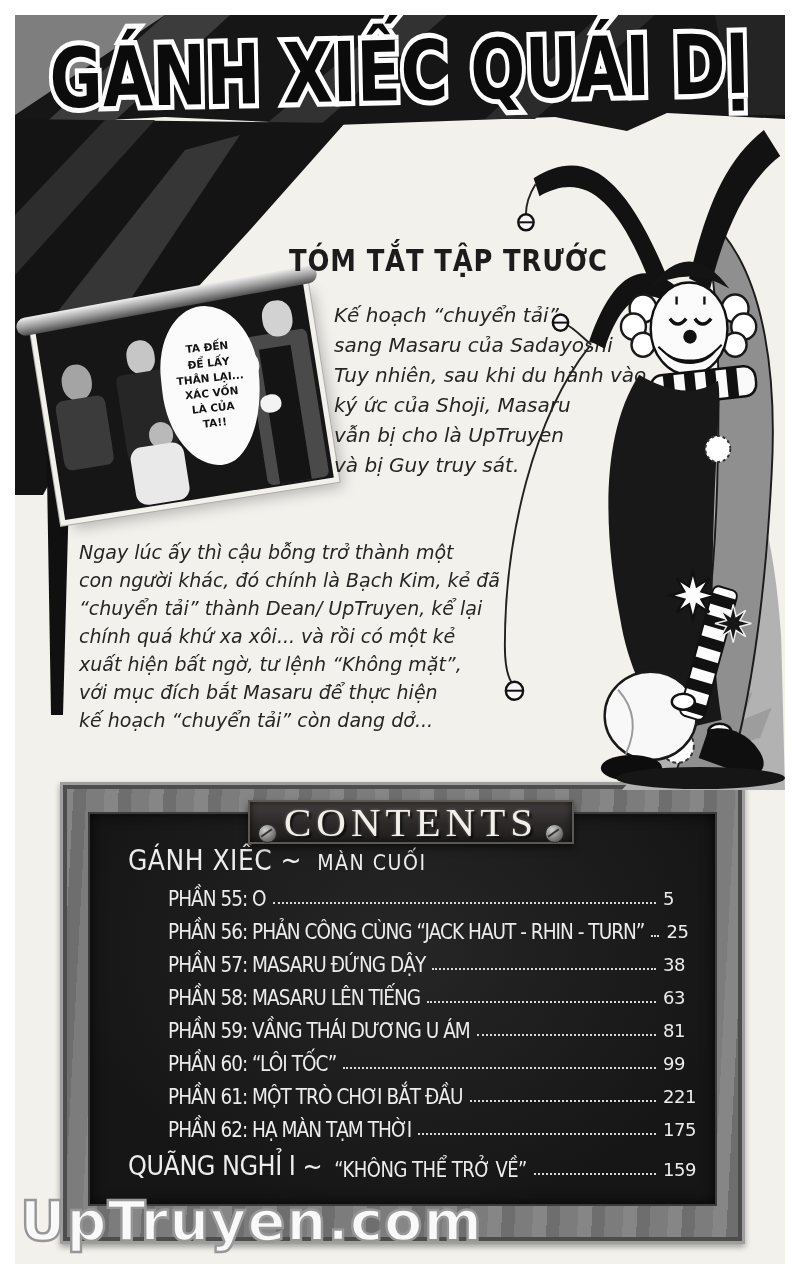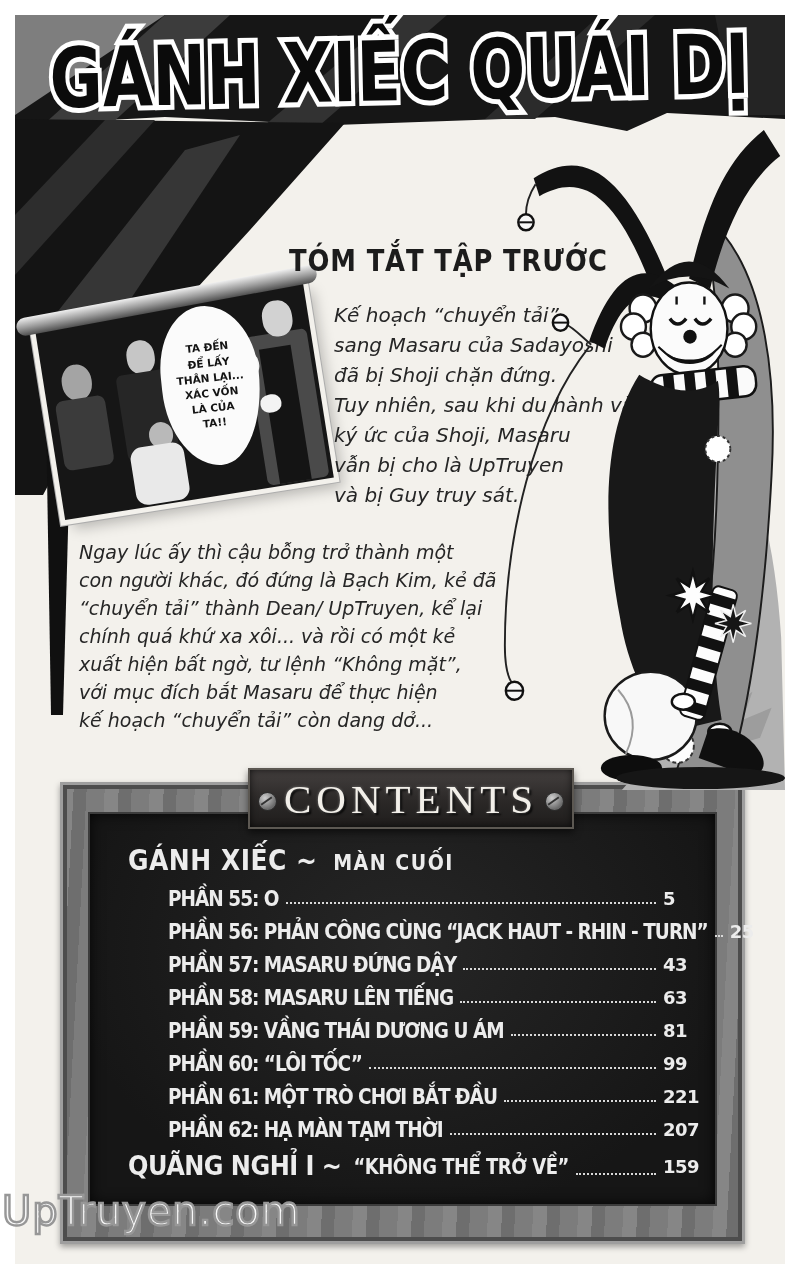--- a/index.html
+++ b/index.html
@@ -43,49 +43,49 @@
   
   .clown{position:absolute;left:478px;top:116px;width:307px;height:674px;z-index:5;}
 
   
   .board{position:absolute;left:60px;top:782px;width:685px;height:462px;z-index:4;
     background:repeating-linear-gradient(93deg,#868686 0 14px,#6e6e6e 14px 27px,#7c7c7c 27px 45px);
     box-shadow:inset 0 0 0 3px #9e9e9e,inset 0 0 0 7px #4d4d4d,0 3px 6px rgba(0,0,0,.35);}
   .board-inner{position:absolute;left:28px;top:30px;right:28px;bottom:38px;
     background:radial-gradient(ellipse at 50% 35%,#262626 0%,#161616 75%);
     box-shadow:inset 0 0 0 2px #3c3c3c,inset 0 0 16px #000;}
-  .toc{position:absolute;left:40px;right:22px;top:32px;color:#ececec;font-weight:bold;}
+  .toc{position:absolute;left:40px;right:22px;top:32px;color:#ececec;font-weight:normal;}
   .series-row{margin-bottom:15px;transform:scaleY(1.12);transform-origin:left top;white-space:nowrap;}
   .series-title{font-size:25px;letter-spacing:.5px;}
   .series-sub{font-size:19px;margin-left:10px;letter-spacing:1.5px;}
   .c-row{display:flex;align-items:center;padding-left:40px;margin-bottom:12px;}
   .c-label{white-space:nowrap;font-size:18.5px;letter-spacing:-1px;
     transform:scaleY(1.18);transform-origin:left center;}
   .c-leader{flex:1;min-width:8px;border-bottom:2.5px dotted #d9d9d9;margin:0 7px;align-self:flex-end;margin-bottom:5px;}
   .c-page{width:32px;font-size:18px;letter-spacing:-.5px;}
-  .i-row{display:flex;align-items:center;}
+  .i-row{display:flex;align-items:flex-end;}
   .i-label{white-space:nowrap;font-size:24px;letter-spacing:-.5px;transform:scaleY(1.1);transform-origin:left center;}
   .i-title{white-space:nowrap;font-size:18px;letter-spacing:-.5px;margin-left:12px;
     transform:scaleY(1.15);transform-origin:left center;}
 
   
-  .plaque{position:absolute;left:248px;top:768px;width:326px;height:61px;z-index:6;
+  .plaque{position:absolute;left:248px;top:800px;width:326px;height:44px;z-index:6;
     background:linear-gradient(#454140 0%,#2b2827 55%,#1e1c1b 100%);
     box-shadow:inset 0 0 0 2px #5c5852,inset 0 0 10px #000,0 4px 7px rgba(0,0,0,.5);
     display:flex;align-items:center;justify-content:center;}
   .plaque-text{font-family:"Liberation Serif","DejaVu Serif",serif;font-size:41px;color:#f2efe9;
     letter-spacing:5px;text-shadow:0 0 3px rgba(255,255,255,.35),2px 2px 2px #000;}
   .screw{position:absolute;top:24px;width:17px;height:17px;border-radius:50%;
     background:radial-gradient(circle at 35% 30%,#cfcfcf,#6a6a6a 70%);border:1px solid #2e2e2e;}
   .screw-left{left:10px;} .screw-right{right:10px;}
   .screw::after{content:"";position:absolute;left:1px;top:7px;width:13px;height:2px;background:#333;
     transform:rotate(-35deg);}
 
   
-  .watermark{position:absolute;left:2px;top:1188px;z-index:10;font-size:40px;font-weight:normal;
+  .watermark{position:absolute;left:20px;top:1188px;z-index:10;font-size:56px;font-weight:bold;
     letter-spacing:1px;color:rgba(255,255,255,.9);-webkit-text-stroke:2.4px #979797;
     text-shadow:0 0 1px #c4c4c4;white-space:nowrap;}
 </style>
 </head>
 <body>
 
 <div class="page">
   <div class="content-bg"></div>
 
   <svg class="scene" viewBox="0 0 770 770">
@@ -99,29 +99,28 @@
     <polygon points="40,300 170,135 225,120 85,330" fill="#363636"></polygon>
     <polygon points="0,200 90,105 140,105 0,260" fill="#2d2d2d"></polygon>
     <polygon points="30,340 58,332 48,700 36,700" fill="#101010"></polygon>
     <text x="385" y="76" text-anchor="middle" font-family="'DejaVu Sans',sans-serif" font-size="74" font-weight="bold" fill="#0b0b0b" stroke="#ffffff" stroke-width="9" paint-order="stroke" textLength="700" lengthAdjust="spacingAndGlyphs" transform="rotate(-1.2 385 76) scale(1,1.12)">GÁNH XIẾC QUÁI DỊ</text>
   </svg>
 
   <div class="recap-heading">TÓM TẮT TẬP TRƯỚC</div>
   <div class="recap-para para1">
     <div>Kế hoạch “chuyển tải”</div>
     <div>sang Masaru của Sadayoshi</div>
-    <div>đã bị Shoji chặn đứng.</div>
     <div>Tuy nhiên, sau khi du hành vào</div>
     <div>ký ức của Shoji, Masaru</div>
     <div>vẫn bị cho là UpTruyen</div>
     <div>và bị Guy truy sát.</div>
   </div>
   <div class="recap-para para2">
     <div>Ngay lúc ấy thì cậu bỗng trở thành một</div>
-    <div>con người khác, đó đứng là Bạch Kim, kẻ đã</div>
+    <div>con người khác, đó chính là Bạch Kim, kẻ đã</div>
     <div>“chuyển tải” thành Dean/ UpTruyen, kể lại</div>
     <div>chính quá khứ xa xôi... và rồi có một kẻ</div>
     <div>xuất hiện bất ngờ, tư lệnh “Không mặt”,</div>
     <div>với mục đích bắt Masaru để thực hiện</div>
     <div>kế hoạch “chuyển tải” còn dang dở...</div>
   </div>
 
   <div class="panel">
     <div class="rod"></div>
     <div class="pfig f1-head"></div>
@@ -158,21 +157,21 @@
           <span class="c-page">5</span>
         </div>
         <div class="c-row">
           <span class="c-label">PHẦN 56: PHẢN CÔNG CÙNG “JACK HAUT - RHIN - TURN”</span>
           <span class="c-leader"></span>
           <span class="c-page">25</span>
         </div>
         <div class="c-row">
           <span class="c-label">PHẦN 57: MASARU ĐỨNG DẬY</span>
           <span class="c-leader"></span>
-          <span class="c-page">43</span>
+          <span class="c-page">38</span>
         </div>
         <div class="c-row">
           <span class="c-label">PHẦN 58: MASARU LÊN TIẾNG</span>
           <span class="c-leader"></span>
           <span class="c-page">63</span>
         </div>
         <div class="c-row">
           <span class="c-label">PHẦN 59: VẦNG THÁI DƯƠNG U ÁM</span>
           <span class="c-leader"></span>
           <span class="c-page">81</span>
@@ -183,21 +182,21 @@
           <span class="c-page">99</span>
         </div>
         <div class="c-row">
           <span class="c-label">PHẦN 61: MỘT TRÒ CHƠI BẮT ĐẦU</span>
           <span class="c-leader"></span>
           <span class="c-page">221</span>
         </div>
         <div class="c-row">
           <span class="c-label">PHẦN 62: HẠ MÀN TẠM THỜI</span>
           <span class="c-leader"></span>
-          <span class="c-page">207</span>
+          <span class="c-page">175</span>
         </div>
         <div class="i-row">
           <span class="i-label">QUÃNG NGHỈ I ~</span>
           <span class="i-title">“KHÔNG THỂ TRỞ VỀ”</span>
           <span class="c-leader"></span>
           <span class="c-page">159</span>
         </div>
       </div>
     </div>
   </div>

